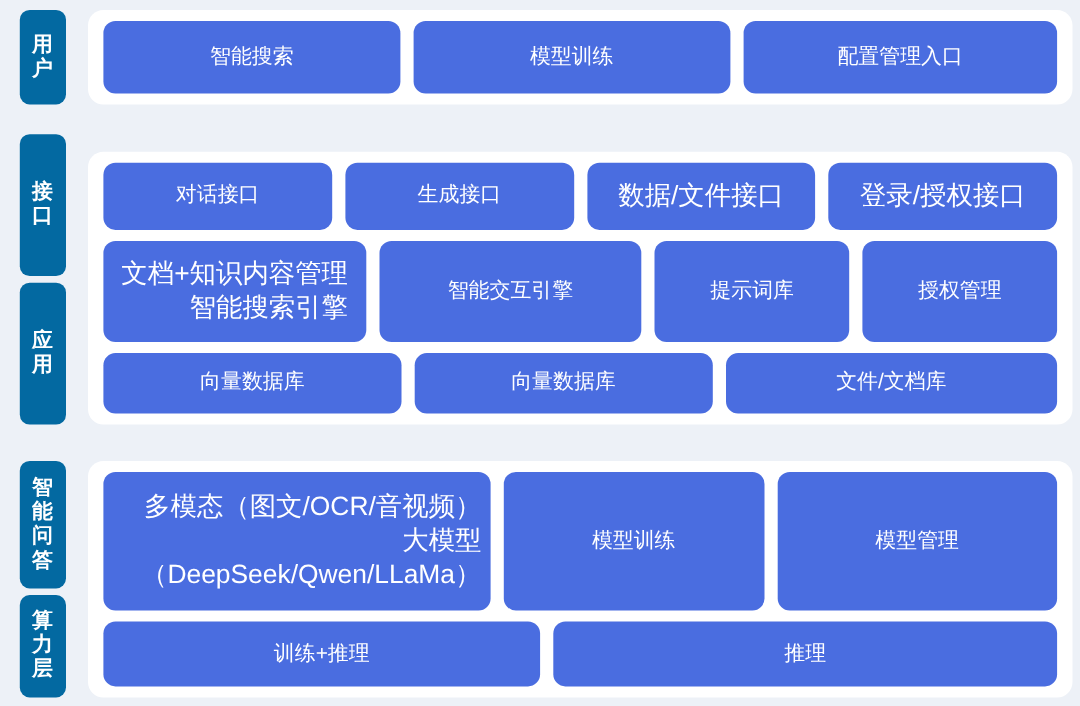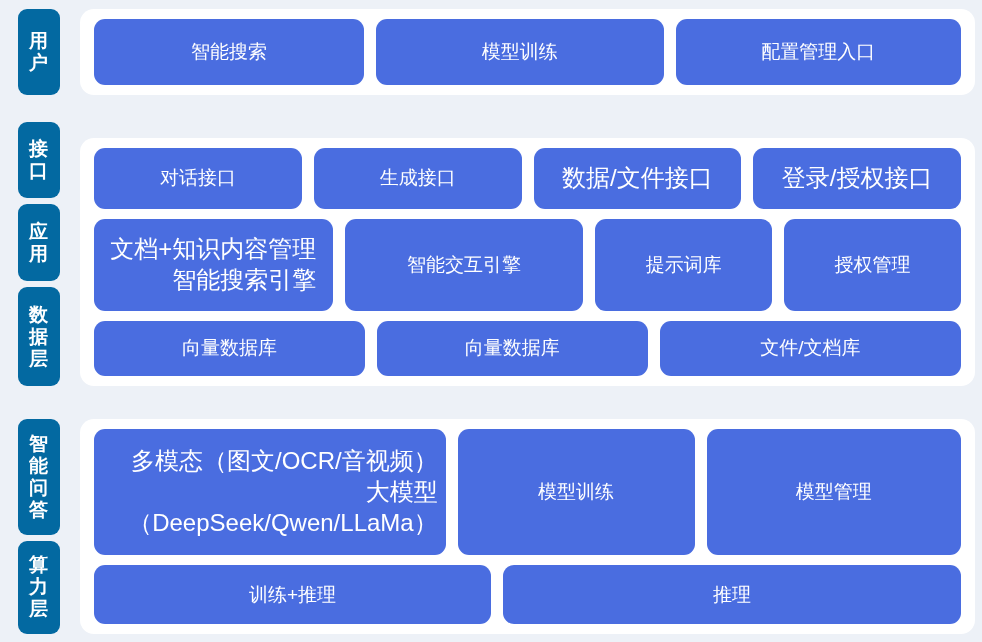--- a/index.html
+++ b/index.html
@@ -138,23 +138,20 @@
   </div>
 
   <div class="band" id="band-mid">
     <div class="band-tabs">
       <div class="side-tab">
         <span>接口</span>
       </div>
       <div class="side-tab">
         <span>应用</span>
       </div>
-      <div class="side-tab">
-        <span>数据层</span>
-      </div>
     </div>
     <div class="panel">
 
       <div class="row">
         <div class="node" style="flex:1">对话接口</div>
         <div class="node" style="flex:1">生成接口</div>
         <div class="node tight" style="flex:1">数据/文件接口</div>
         <div class="node tight" style="flex:1">登录/授权接口</div>
       </div>
 

